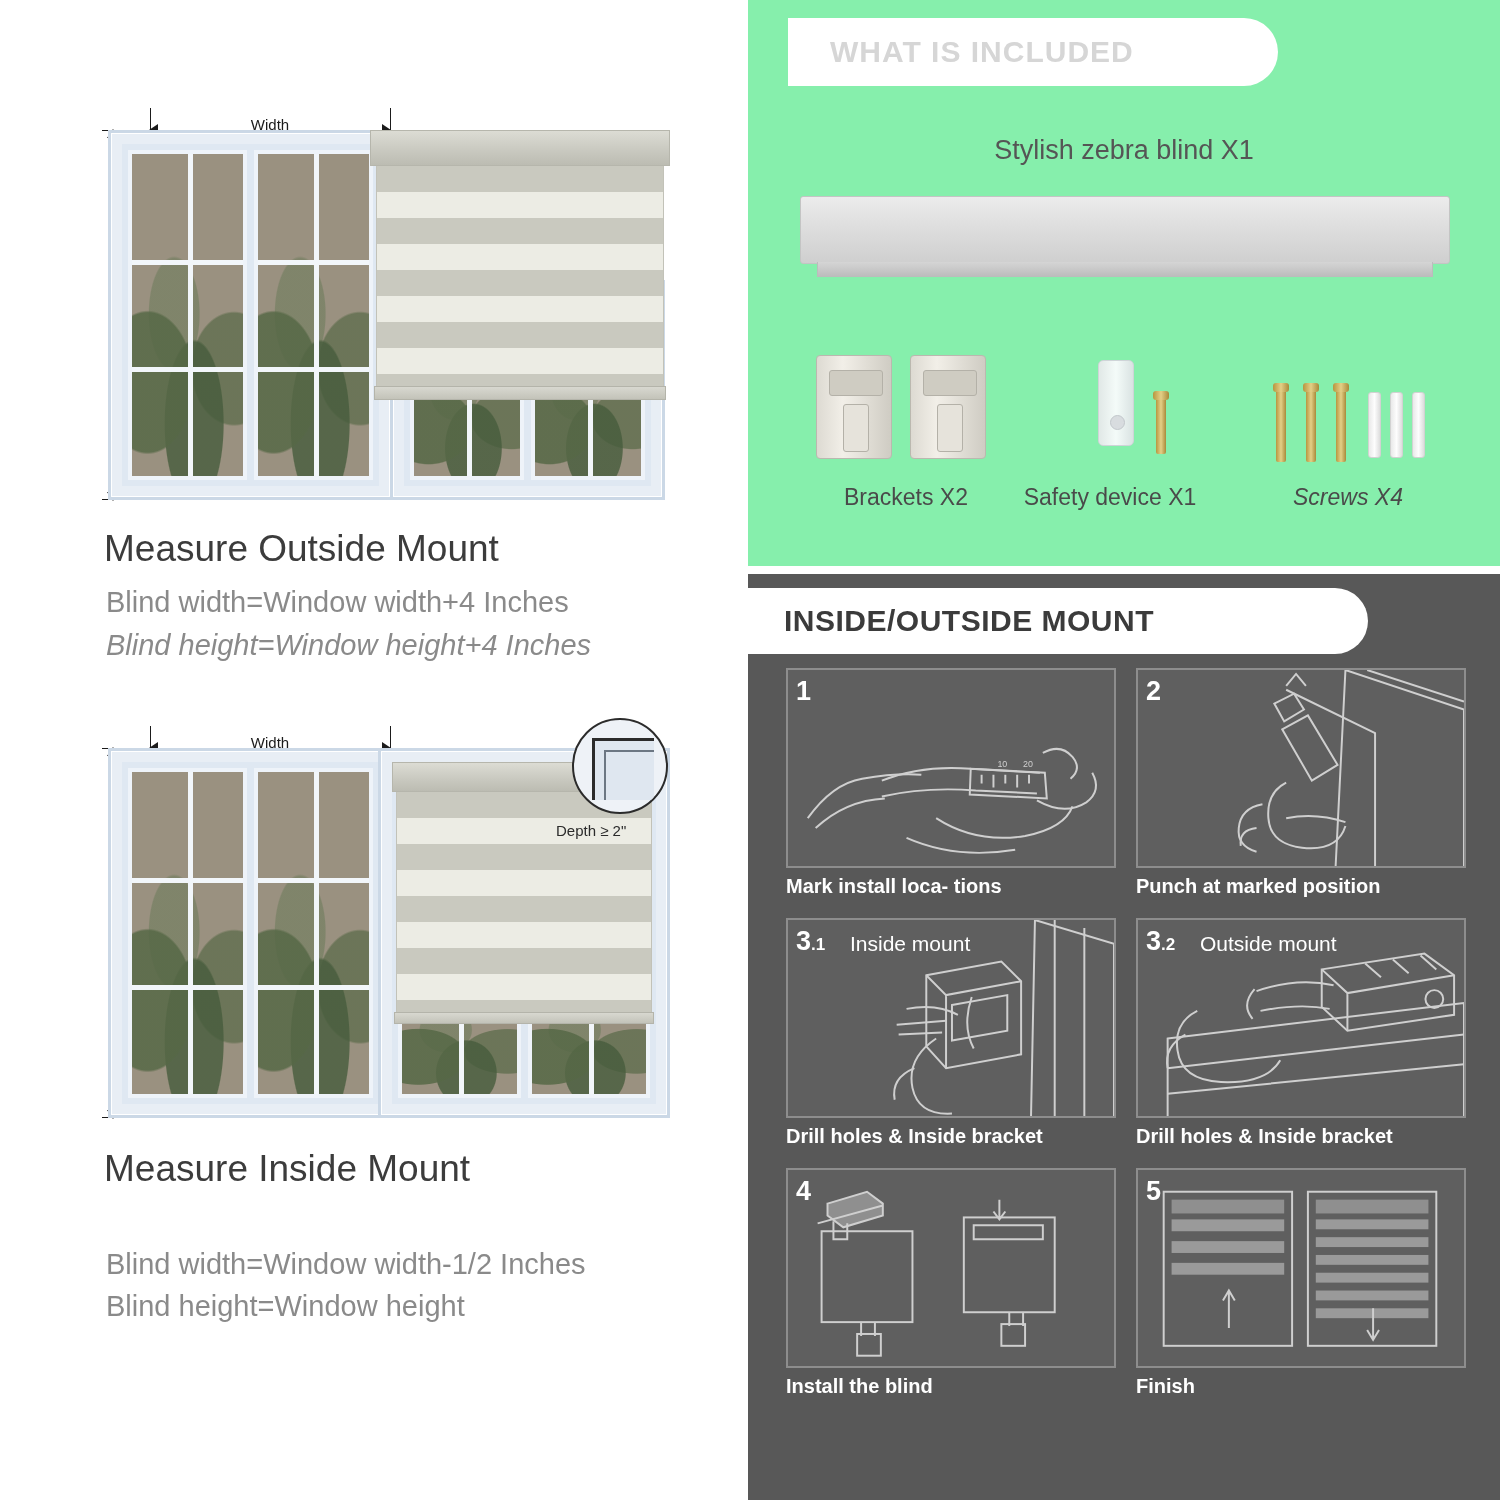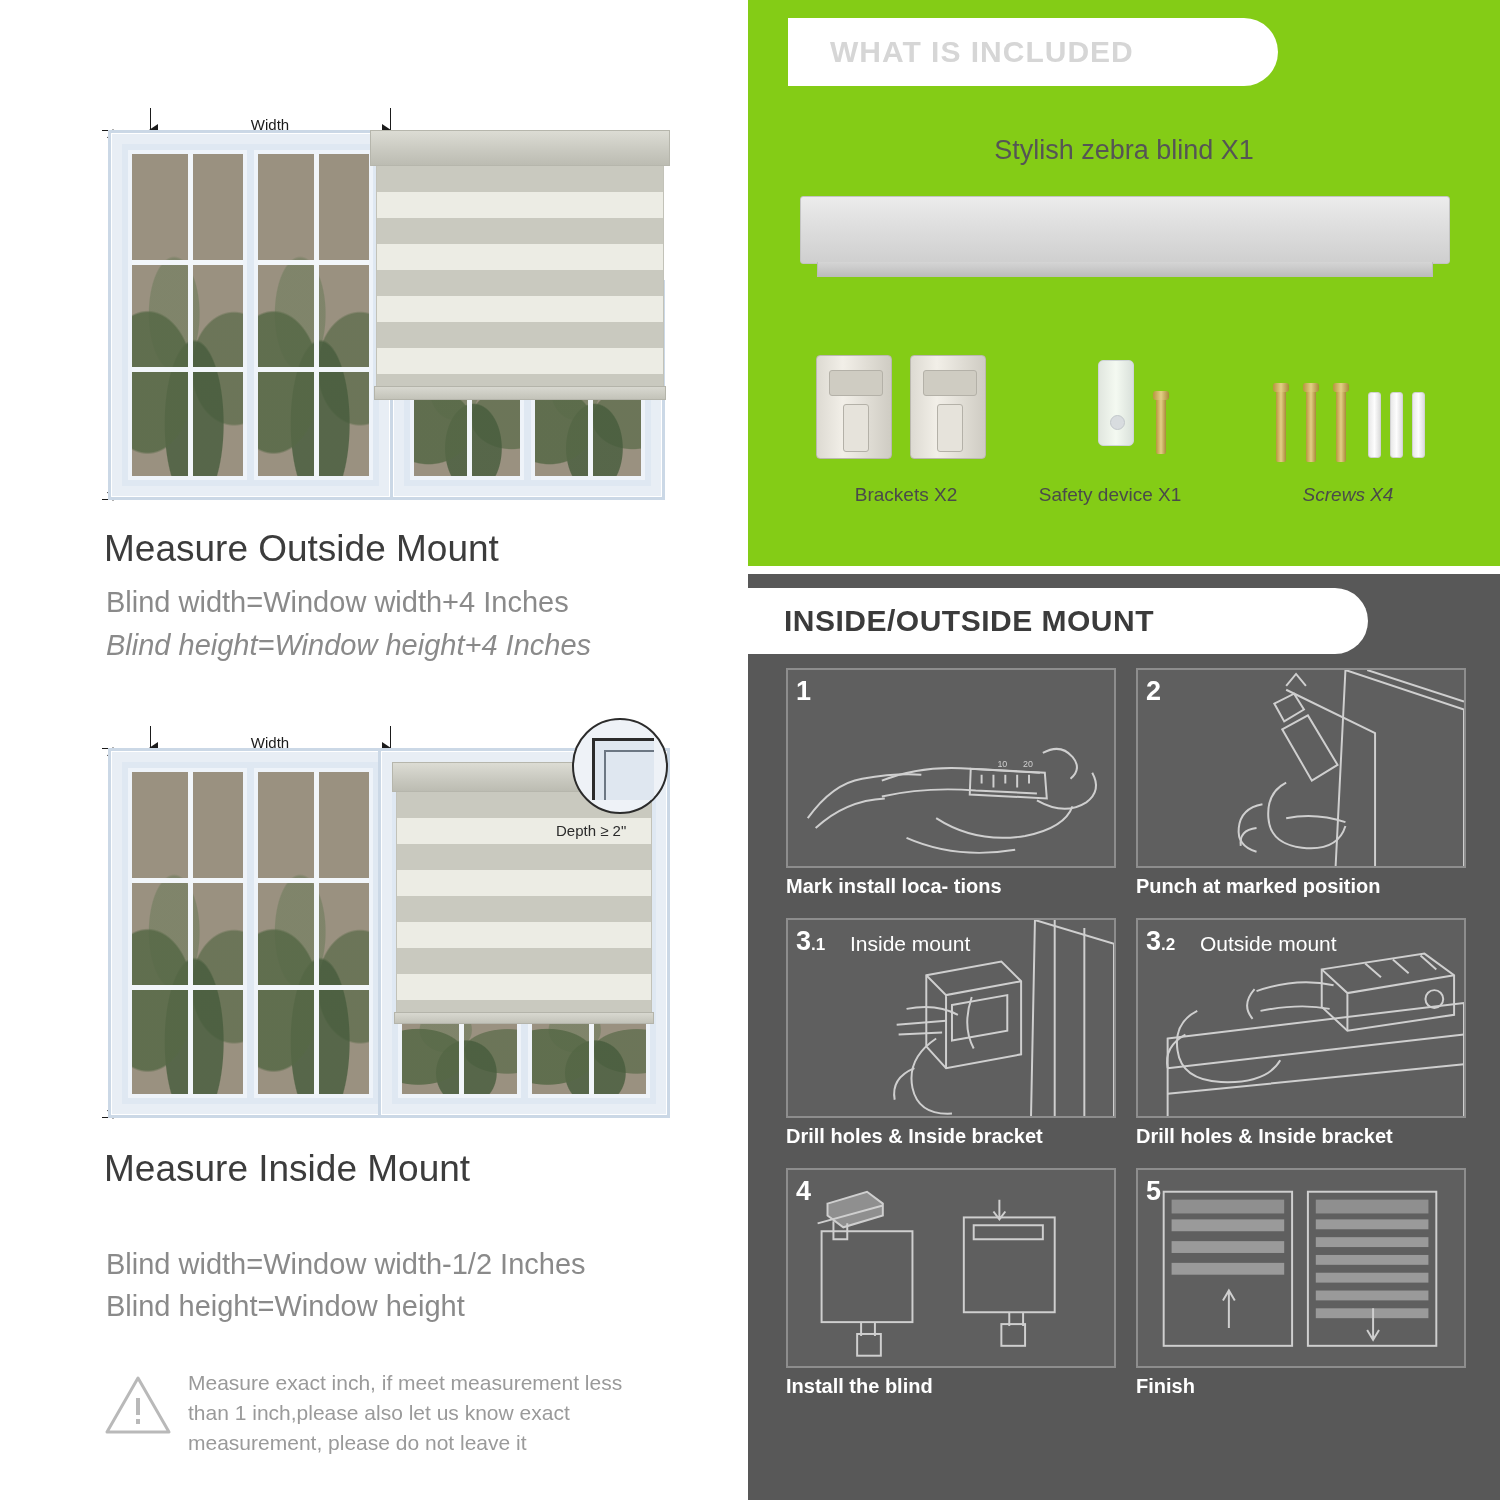--- a/index.html
+++ b/index.html
@@ -201,21 +201,21 @@
     position: absolute; left: 84px; top: 0;
     font-size: 21px; line-height: 1.42; color: #9a9a9a;
     width: 470px;
   }
 
   
   .right-top {
     position: absolute;
     left: 748px; top: 0;
     width: 752px; height: 566px;
-    background: #84cc16;
+    background: #86efac;
   }
   .hdr-included {
     position: absolute;
     left: 40px; top: 18px;
     width: 490px; height: 68px;
     background: #ffffff;
     border-radius: 0 34px 34px 0;
     display: flex; align-items: center;
     padding-left: 42px;
     color: #d6d6d6; font-size: 30px; font-weight: bold; letter-spacing: 1px;
@@ -233,21 +233,21 @@
     border-radius: 3px;
   }
   .kit-blind:after {
     content: ""; position: absolute;
     left: 16px; right: 16px; bottom: -14px; height: 14px;
     background: linear-gradient(to bottom,#d5d5d5,#bdbdbd);
     border: 1px solid #bcbcbc; border-top: none;
   }
   .kit-item-label {
     position: absolute;
-    font-size: 19px; color: #4a4a4a; text-align: center;
+    font-size: 23px; color: #4a4a4a; text-align: center;
   }
   .bracket {
     position: absolute;
     width: 76px; height: 104px;
     background: linear-gradient(to right,#dddad2 0%,#f2efe8 35%,#cfccc3 100%);
     border: 1px solid #bbb8af;
     border-radius: 4px;
   }
   .bracket:before {
     content:""; position:absolute; left: 12px; top: 14px;
@@ -486,28 +486,20 @@
         <div class="corner"></div>
         <div class="corner2"></div>
       </div>
       <div class="depth-label" style="left:516px; top:104px;">Depth ≥ 2"</div>
     </div>
 
     <div class="sec-title" style="left:104px; top:1148px;">Measure Inside Mount</div>
     <div class="sec-line" style="left:106px; top:1248px;">Blind width=Window width-1/2 Inches</div>
     <div class="sec-line" style="left:106px; top:1290px;">Blind height=Window height</div>
 
-    <div class="warn-box" style="left:104px; top:1368px; width:560px; height:110px;">
-      <svg class="warn-tri" viewBox="0 0 68 62">
-        <path d="M34 4 L65 58 L3 58 Z" fill="none" stroke="#b9b9b9" stroke-width="3" stroke-linejoin="round"></path>
-        <rect x="32" y="24" width="4" height="17" fill="#b9b9b9"></rect>
-        <rect x="32" y="45" width="4" height="5" fill="#b9b9b9"></rect>
-      </svg>
-      <div class="warn-text">Measure exact inch, if meet measurement less than 1 inch,please also let us know exact measurement, please do not leave it</div>
-    </div>
   </div>
 
   <div class="right-top">
     <div class="hdr-included">
       <span>WHAT IS INCLUDED</span>
     </div>
 
     <div class="kit-title">Stylish zebra blind X1</div>
 
     <div class="kit-blind"></div>

